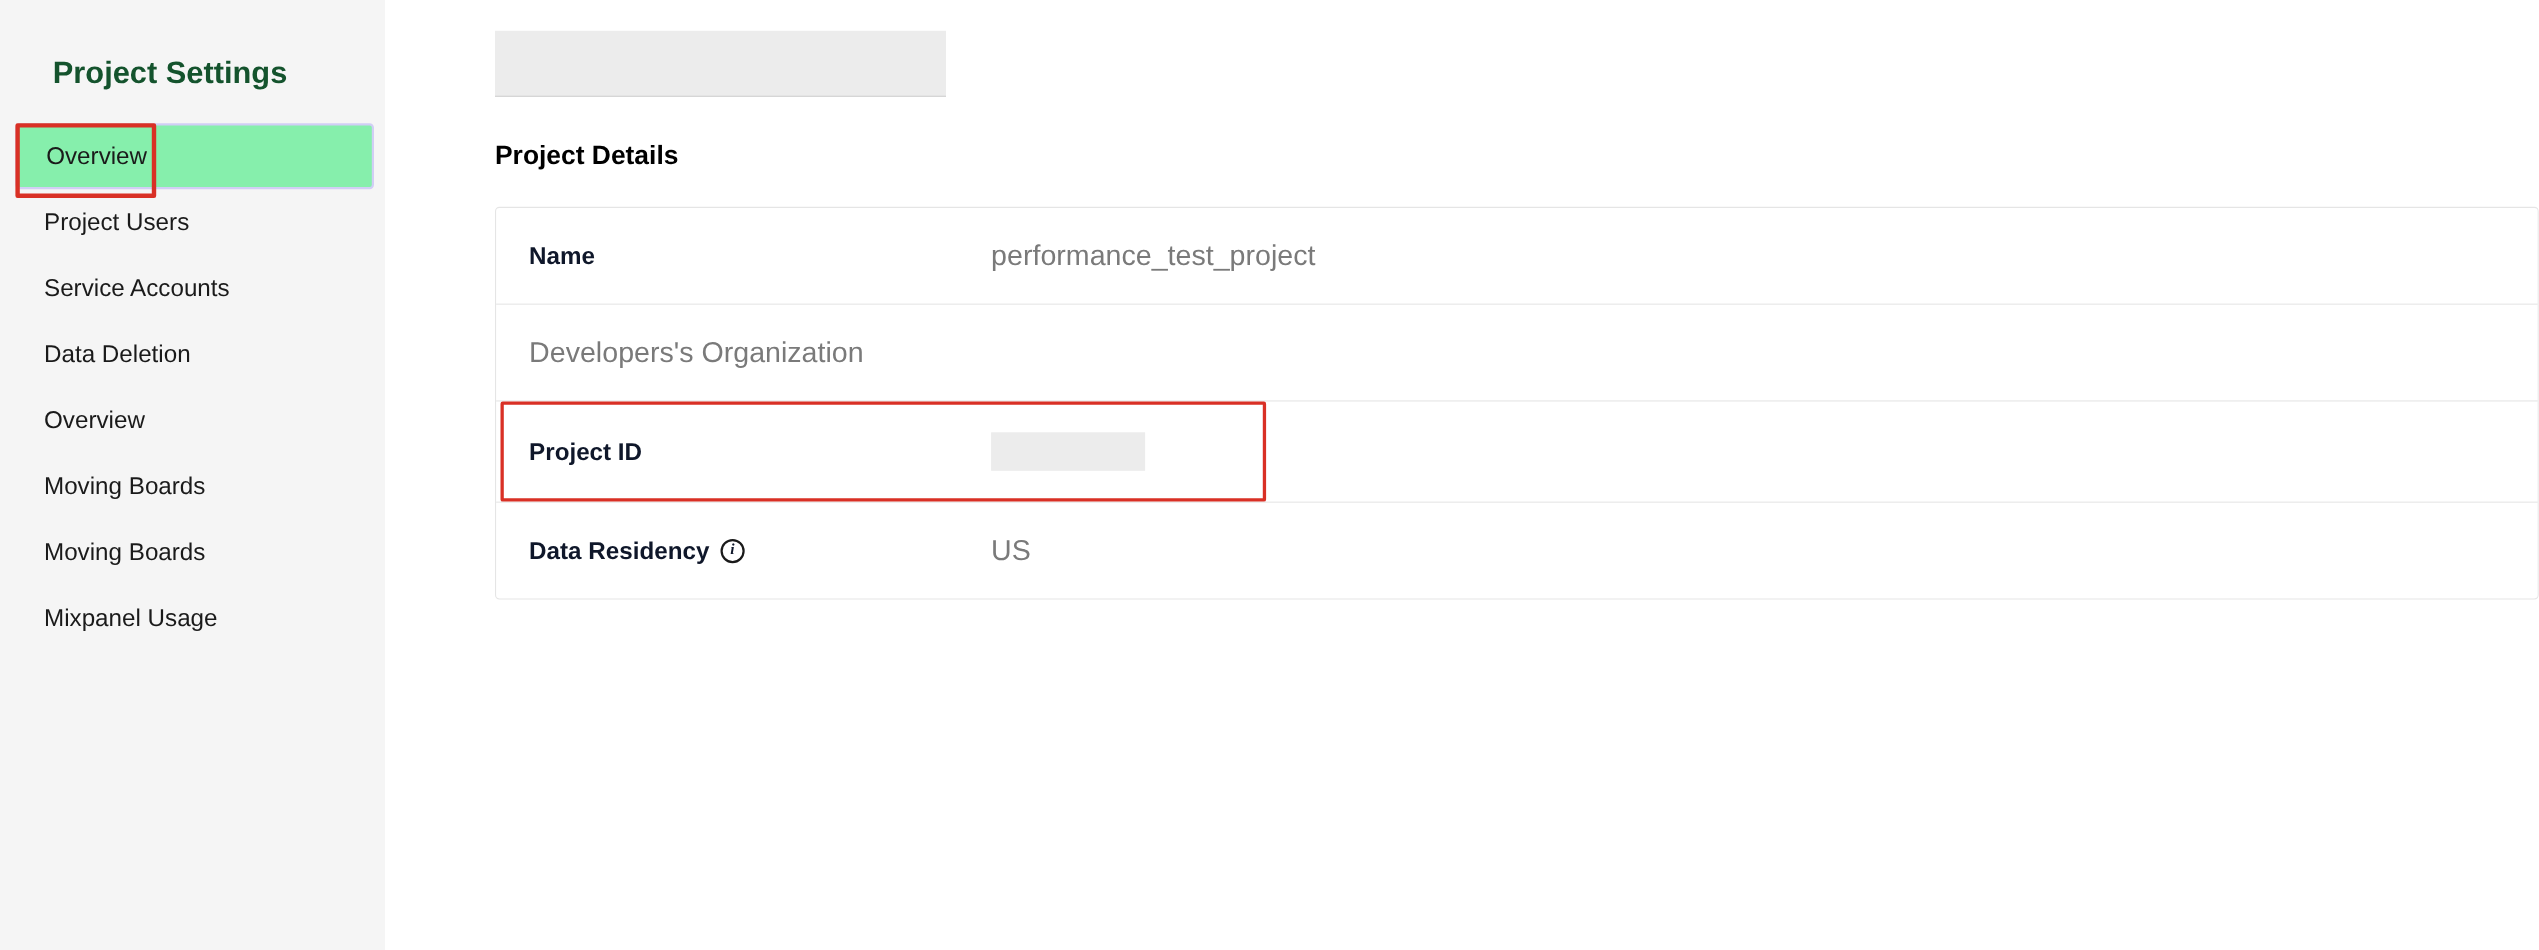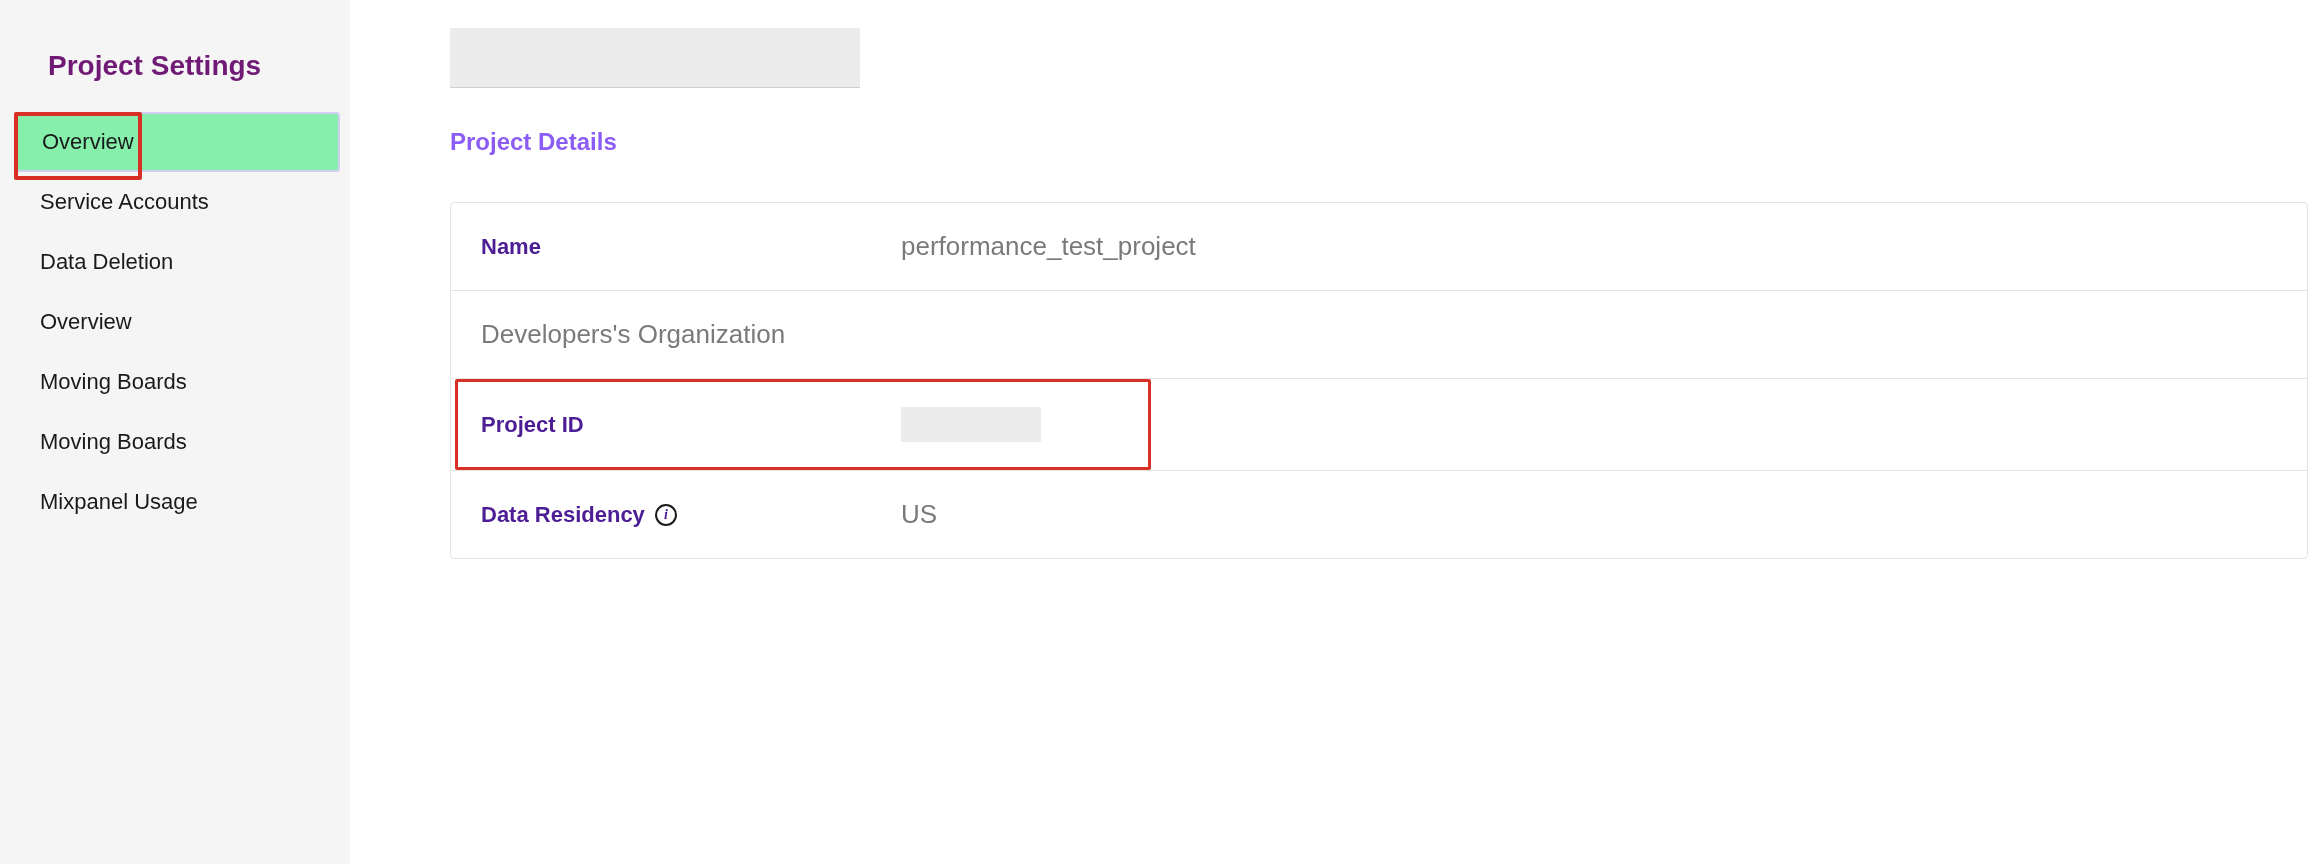--- a/index.html
+++ b/index.html
@@ -16,21 +16,21 @@
     }
     .sidebar {
       width: 350px;
       background: #f5f5f5;
       padding-top: 50px;
       flex-shrink: 0;
     }
     .sidebar-title {
       font-size: 28px;
       font-weight: 700;
-      color: #701a75;
+      color: #14532d;
       padding: 0 40px 30px 48px;
     }
     .sidebar-item {
       padding: 17px 40px;
       font-size: 22px;
       color: #1a1a1a;
       cursor: pointer;
     }
     .sidebar-item.active {
       background: #86efac;
@@ -59,43 +59,43 @@
     .placeholder-box {
       width: 410px;
       height: 60px;
       background: #ececec;
       border-bottom: 1px solid #d0d0d0;
       margin-bottom: 40px;
     }
     .section-title {
       font-size: 24px;
       font-weight: 700;
-      color: #8b5cf6;
-      margin-bottom: 46px;
+      color: #000000;
+      margin-bottom: 32px;
     }
     .details-table {
       border: 1px solid #e5e5e5;
       border-radius: 4px;
       overflow: visible;
     }
     .detail-row {
       display: flex;
       align-items: center;
       padding: 28px 30px;
       border-bottom: 1px solid #e5e5e5;
       position: relative;
     }
     .detail-row:last-child {
       border-bottom: none;
     }
     .detail-label {
       width: 420px;
       font-size: 22px;
       font-weight: 600;
-      color: #4c1d95;
+      color: #0f172a;
       display: flex;
       align-items: center;
       gap: 10px;
     }
     .detail-value {
       font-size: 26px;
       color: #7a7a7a;
     }
     .detail-value-redacted {
       width: 140px;
@@ -129,20 +129,23 @@
   </style>
 </head>
 <body>
 
 <div class="sidebar">
   <div class="sidebar-title">Project Settings</div>
   <div class="sidebar-item active">
     <span>Overview</span>
   </div>
   <div class="sidebar-item">
+    <span>Project Users</span>
+  </div>
+  <div class="sidebar-item">
     <span>Service Accounts</span>
   </div>
   <div class="sidebar-item">
     <span>Data Deletion</span>
   </div>
   <div class="sidebar-item">
     <span>Overview</span>
   </div>
   <div class="sidebar-item">
     <span>Moving Boards</span>

